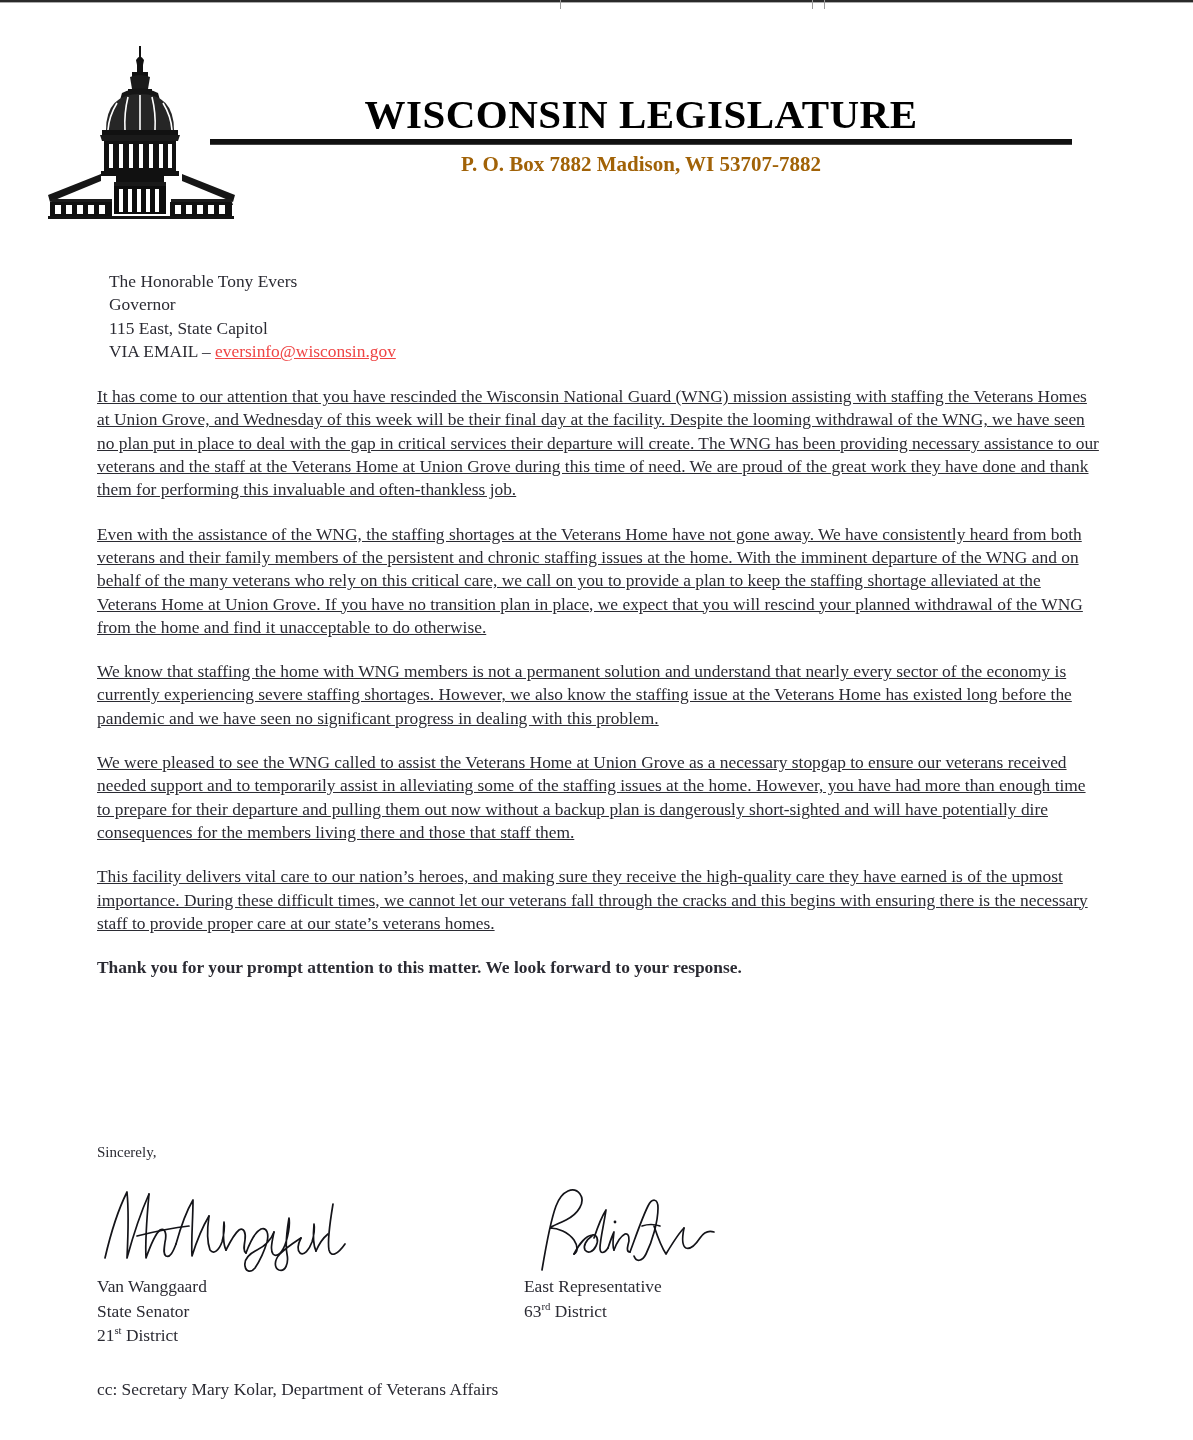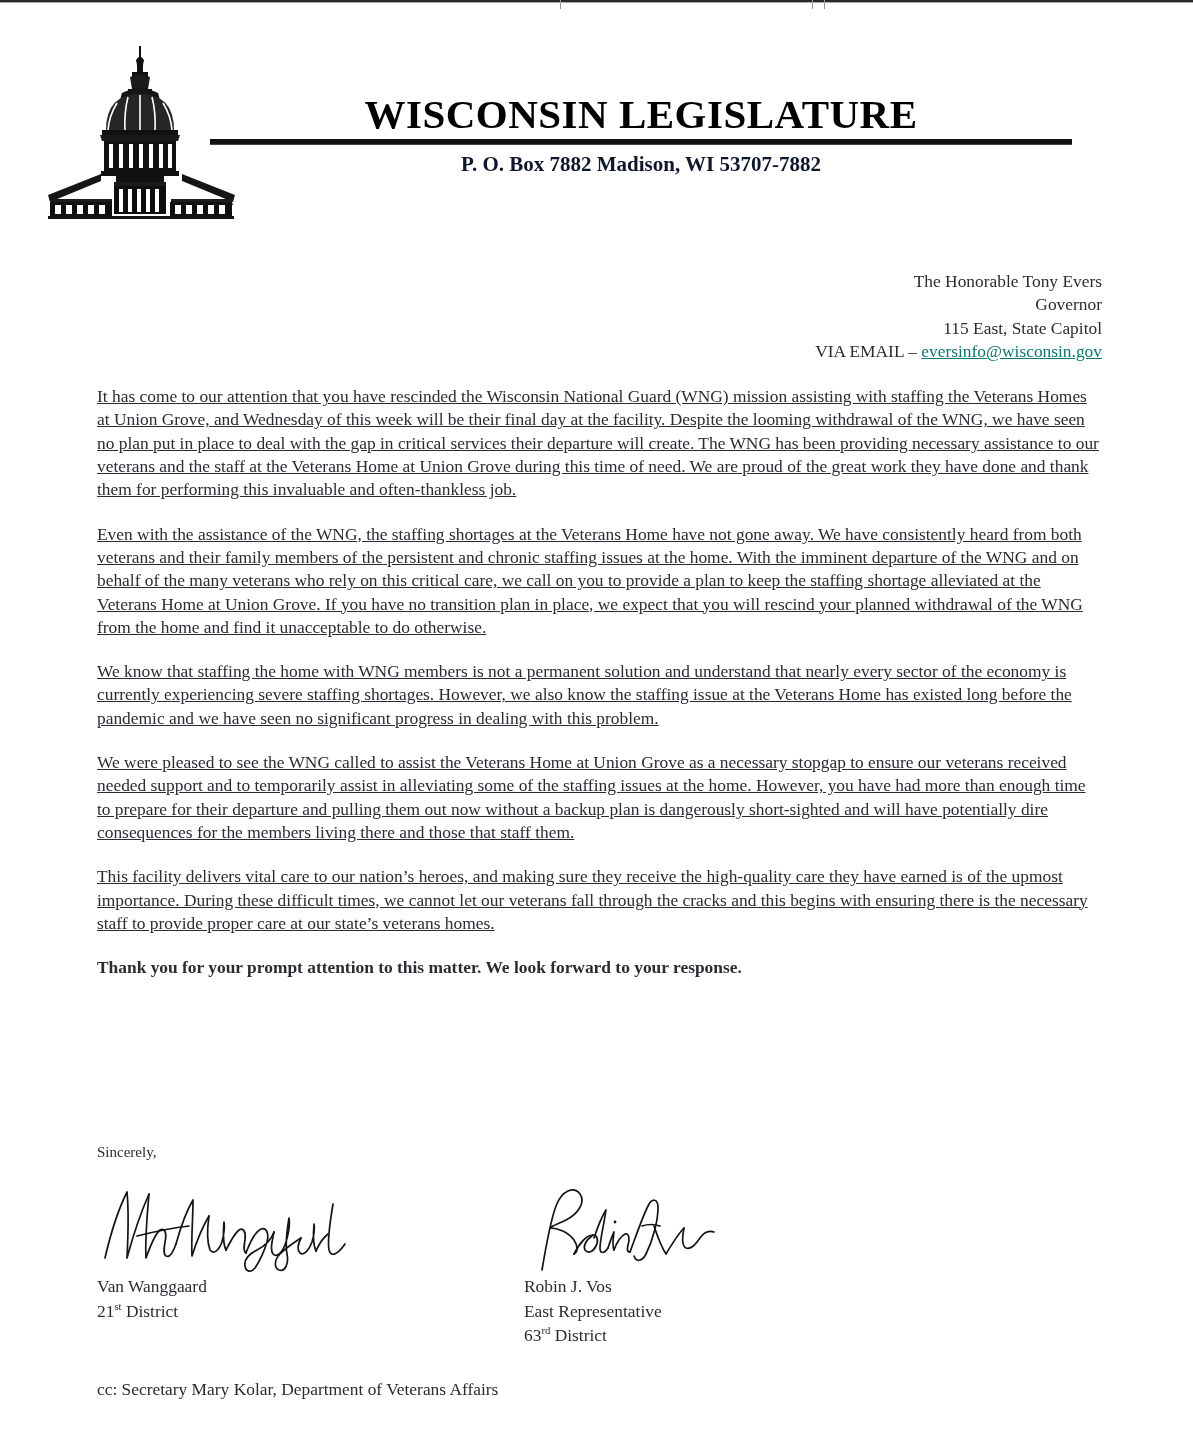--- a/index.html
+++ b/index.html
@@ -70,40 +70,40 @@
     width: 862px;
     height: 5px;
     background: #111111;
     border-bottom: 1px solid #444;
   }
   .org-address {
     margin-top: 7px;
     font-size: 21px;
     font-weight: bold;
     text-align: center;
-    color: #0f172a;
+    color: #a16207;
     white-space: nowrap;
   }
 
   
   .letter {
     position: absolute;
     left: 97px;
     top: 270px;
     width: 1005px;
     font-size: 17.4px;
     line-height: 23.3px;
   }
   .date { margin: 0 0 22px 0; }
 
-  .recipient { margin: 0 0 22px 4px; text-align: right; }
+  .recipient { margin: 0 0 22px 12px; }
   .recipient div { white-space: nowrap; }
 
   .email-link {
-    color: #0f766e;
+    color: #ef4444;
   }
 
   .salutation { margin: 0 0 21px 0; }
 
   .para {
     margin: 0 0 21px 0;
     text-align: left;
     text-decoration: underline;
   }
   .para:last-of-type { margin-bottom: 0; }
@@ -307,20 +307,21 @@
             <path d="M177 50 C175 60 173 68 176 72 C180 76 186 70 189 60 C192 50 193 42 192 36 C190 48 188 62 190 72 C192 82 188 90 182 88 C177 86 177 78 183 72 C190 65 198 60 204 56"></path>
 
             <path d="M204 56 C201 62 200 68 203 71 C207 74 212 68 215 60 C217 53 218 47 217 42 C216 53 216 63 219 69"></path>
             <path d="M219 69 C222 62 226 56 231 52"></path>
             <path d="M236 22 C233 40 230 58 232 68 C234 76 241 72 248 62"></path>
           </g>
         </svg>
       </div>
       <div class="sig-names">
         <div>Van Wanggaard</div>
+        <div>State Senator</div>
         <div><span>21</span><sup>st</sup><span> District</span></div>
       </div>
     </div>
 
     <div class="sig-col right">
       <div class="sig-mark">
         <svg width="200" height="92" viewBox="0 0 200 92" xmlns="http://www.w3.org/2000/svg" aria-hidden="true">
           <g fill="none" stroke="#141419" stroke-width="1.7" stroke-linecap="round" stroke-linejoin="round">
 
             <path d="M18 88 C22 64 26 40 32 24 C38 8 50 4 56 12 C62 20 54 32 42 38 C34 42 28 44 26 46 C34 46 44 50 50 58 C54 64 54 70 50 72"></path>
@@ -337,21 +338,20 @@
             <path d="M106 70 C112 54 118 36 124 24 C128 16 134 16 134 26 C134 40 128 60 122 72 C118 80 112 80 110 74"></path>
             <path d="M118 44 C124 42 130 42 136 44"></path>
 
             <path d="M130 44 C134 56 138 66 142 72 C148 62 154 52 160 46"></path>
 
             <path d="M160 46 C158 56 158 64 162 66 C167 68 172 62 176 56 C180 50 184 48 190 50"></path>
           </g>
         </svg>
       </div>
       <div class="sig-names">
-        <div>Robin J. Vos</div>
         <div>East Representative</div>
         <div><span>63</span><sup>rd</sup><span> District</span></div>
       </div>
     </div>
 
   </div>
 </div>
 
 <div class="cc-line">cc: Secretary Mary Kolar, Department of Veterans Affairs</div>
 

